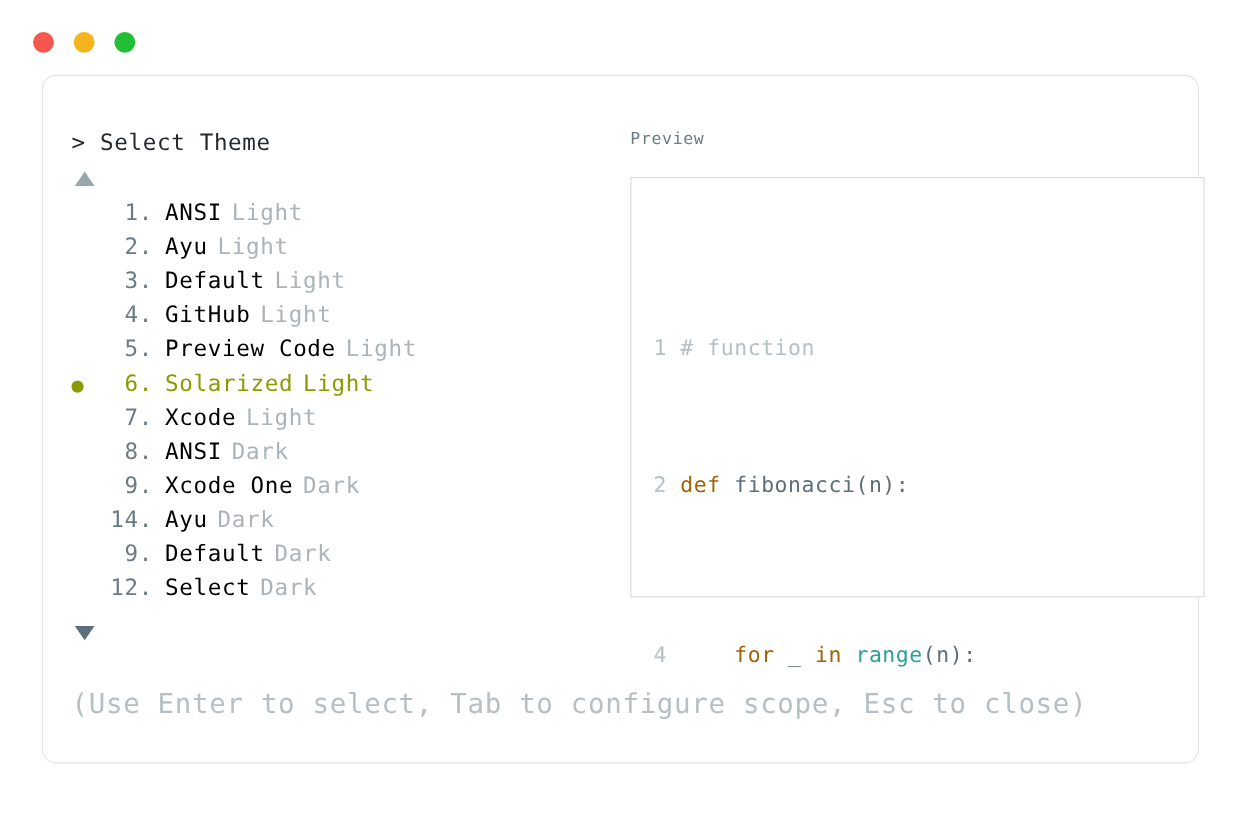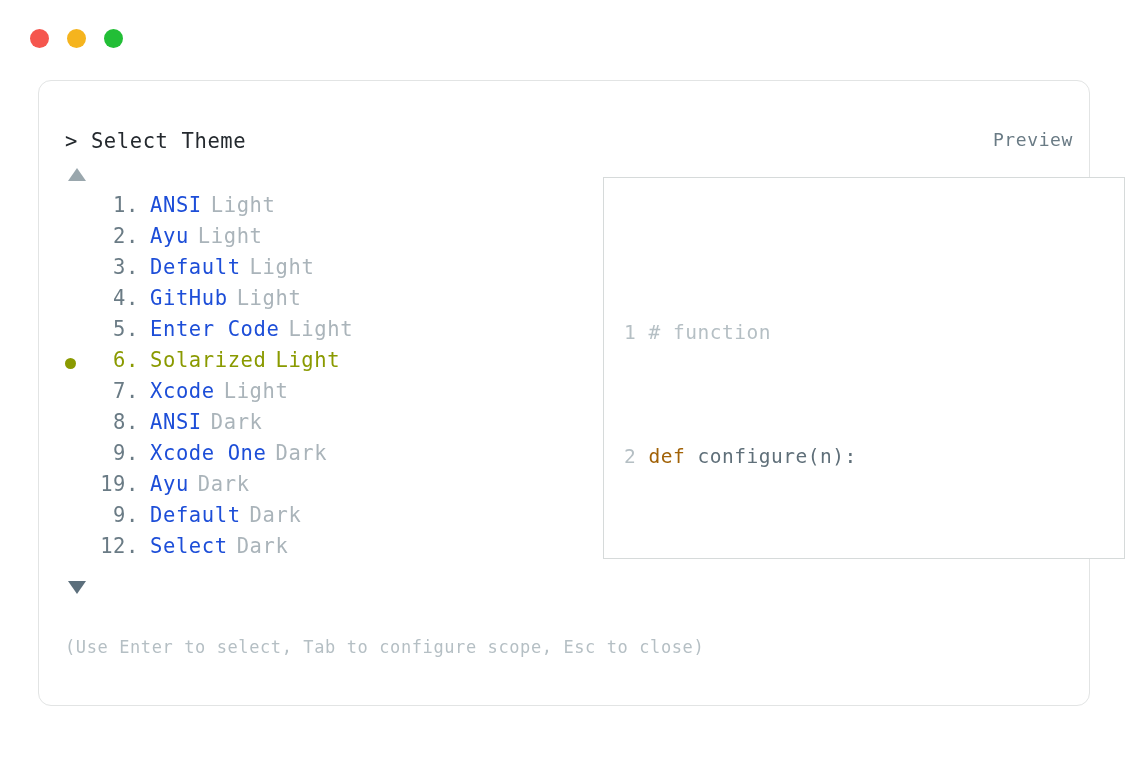--- a/index.html
+++ b/index.html
@@ -27,21 +27,21 @@
   .dot {
     width: 19px;
     height: 19px;
     border-radius: 50%;
   }
 
   
   .card {
     position: absolute;
     left: 38px;
-    top: 80px;
+    top: 68px;
     width: 1052px;
     height: 626px;
     box-sizing: border-box;
     border: 1.5px solid #e2e4e4;
     border-radius: 13px;
     background: #ffffff;
   }
 
   .card-inner {
     position: absolute;
@@ -109,56 +109,54 @@
     background: #8a9a00;
   }
   .idx {
     width: 48px;
     flex: 0 0 48px;
     text-align: right;
     color: #6a7b85;
   }
   .name {
     margin-left: 11px;
-    color: #1d4ed8;
+    color: #000000;
   }
   .variant {
     margin-left: 9px;
     color: #aab4ba;
   }
   .theme-row.selected .idx,
   .theme-row.selected .idx-dot,
   .theme-row.selected .name,
   .theme-row.selected .variant {
     color: #8a9a00;
   }
 
   
   .right-pane {
     position: absolute;
     left: 534px;
     top: 48px;
     width: 500px;
   }
   .pane-label {
-    font-size: 18px;
+    font-size: 15px;
     letter-spacing: 0.6px;
     color: #6a7b85;
     line-height: 1.2;
-    text-align: right;
   }
   .preview-box {
     margin-top: 26px;
     width: 522px;
     height: 382px;
     box-sizing: border-box;
     border: 1.5px solid #d6dada;
     background: #ffffff;
     padding: 46px 16px 0 20px;
-    margin-left: 30px;
   }
 
   .code {
     font-size: 19.5px;
     line-height: 31px;
     letter-spacing: 0.5px;
     white-space: pre;
   }
   .code-line { white-space: pre; }
   .ln {
@@ -168,21 +166,21 @@
   .fn   { color: #2aa198; }
   .num  { color: #8a9a00; }
   .cmt  { color: #b5bfc4; }
   .plain{ color: #5f6f79; }
 
   
   .footer-hint {
     position: absolute;
     left: 26px;
     top: 556px;
-    font-size: 17px;
+    font-size: 25px;
     letter-spacing: 0.6px;
     color: #b5bfc4;
     white-space: pre;
   }
 </style>
 </head>
 <body>
 
 <div class="titlebar">
   <span class="dot" style="background:#F5564E"></span>
@@ -225,21 +223,21 @@
         <li class="theme-row">
           <span class="bullet-cell"></span>
           <span class="idx">4.</span>
           <span class="name">GitHub</span>
           <span class="variant">Light</span>
         </li>
 
         <li class="theme-row">
           <span class="bullet-cell"></span>
           <span class="idx">5.</span>
-          <span class="name">Enter Code</span>
+          <span class="name">Preview Code</span>
           <span class="variant">Light</span>
         </li>
 
         <li class="theme-row selected">
           <span class="bullet-cell"><span class="bullet"></span></span>
           <span class="idx">6.</span>
           <span class="name">Solarized</span>
           <span class="variant">Light</span>
         </li>
 
@@ -259,21 +257,21 @@
 
         <li class="theme-row">
           <span class="bullet-cell"></span>
           <span class="idx">9.</span>
           <span class="name">Xcode One</span>
           <span class="variant">Dark</span>
         </li>
 
         <li class="theme-row">
           <span class="bullet-cell"></span>
-          <span class="idx">19.</span>
+          <span class="idx">14.</span>
           <span class="name">Ayu</span>
           <span class="variant">Dark</span>
         </li>
 
         <li class="theme-row">
           <span class="bullet-cell"></span>
           <span class="idx">9.</span>
           <span class="name">Default</span>
           <span class="variant">Dark</span>
         </li>
@@ -291,23 +289,24 @@
     </div>
 
     <div class="right-pane">
       <div class="pane-label">Preview</div>
 
       <div class="preview-box">
         <div class="code">
 
           <div class="code-line"><span class="ln">1</span> <span class="cmt"># function</span></div>
 
-          <div class="code-line"><span class="ln">2</span> <span class="kw">def</span> <span class="plain">configure</span><span class="plain">(n):</span></div>
-
-
+          <div class="code-line"><span class="ln">2</span> <span class="kw">def</span> <span class="plain">fibonacci</span><span class="plain">(n):</span></div>
+
+
+          <div class="code-line"><span class="ln">4</span> <span class="plain">    </span><span class="kw">for</span><span class="plain"> _ </span><span class="kw">in</span> <span class="fn">range</span><span class="plain">(n):</span></div>
 
           
 
           
 
           
 
         </div>
       </div>
     </div>

